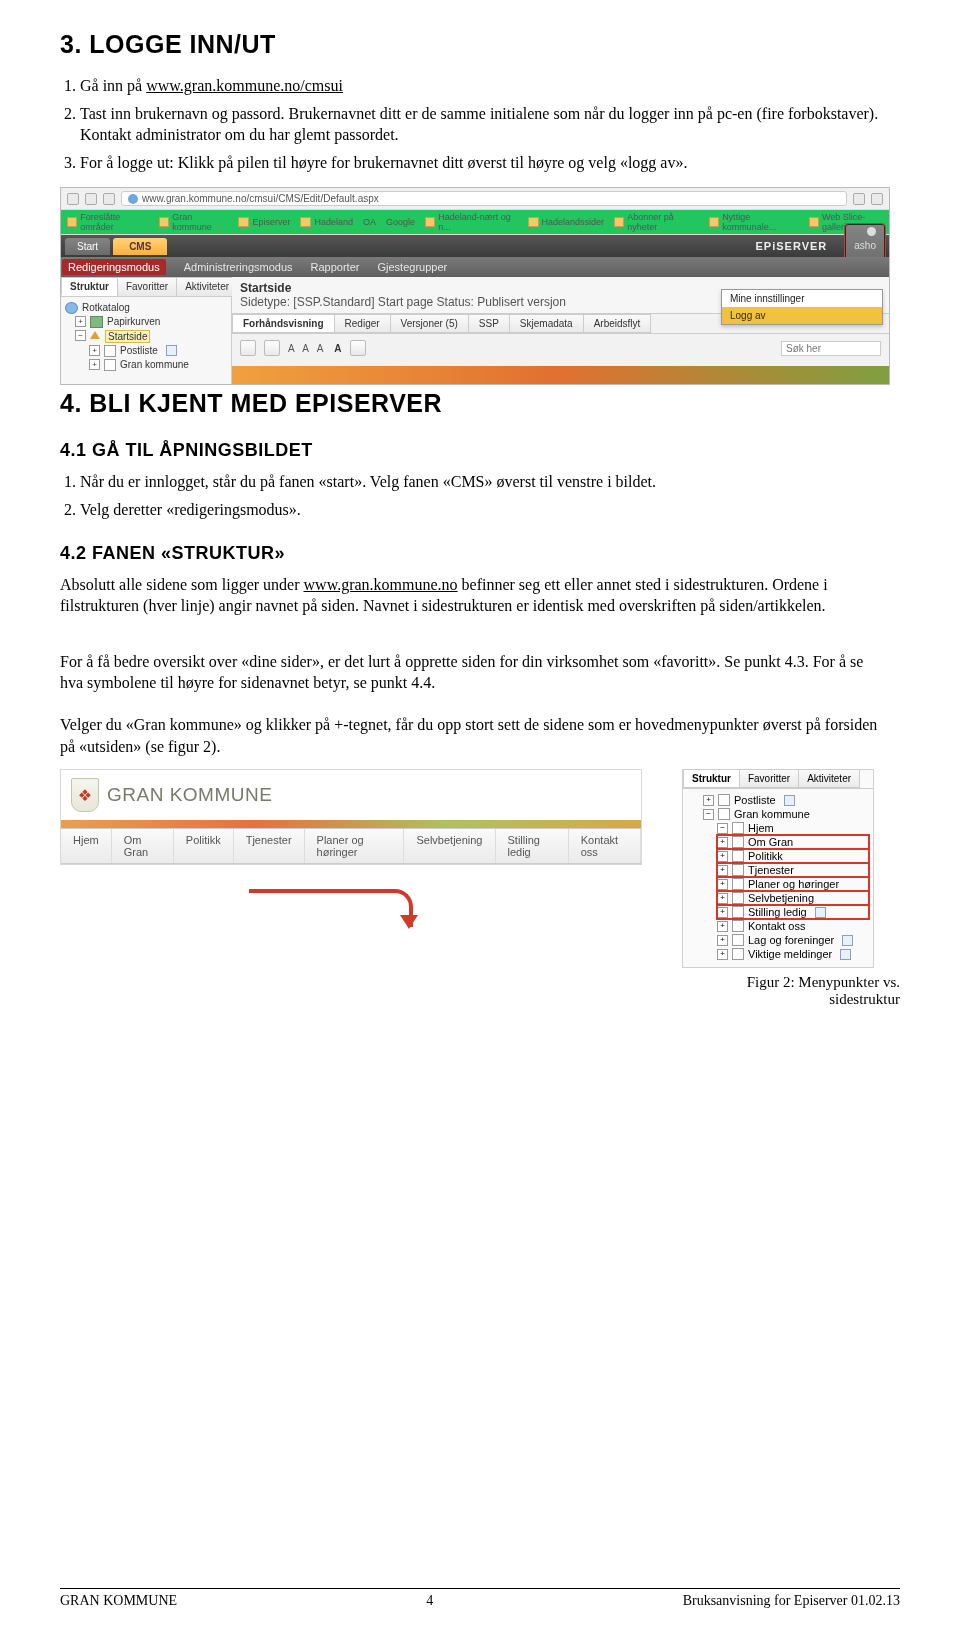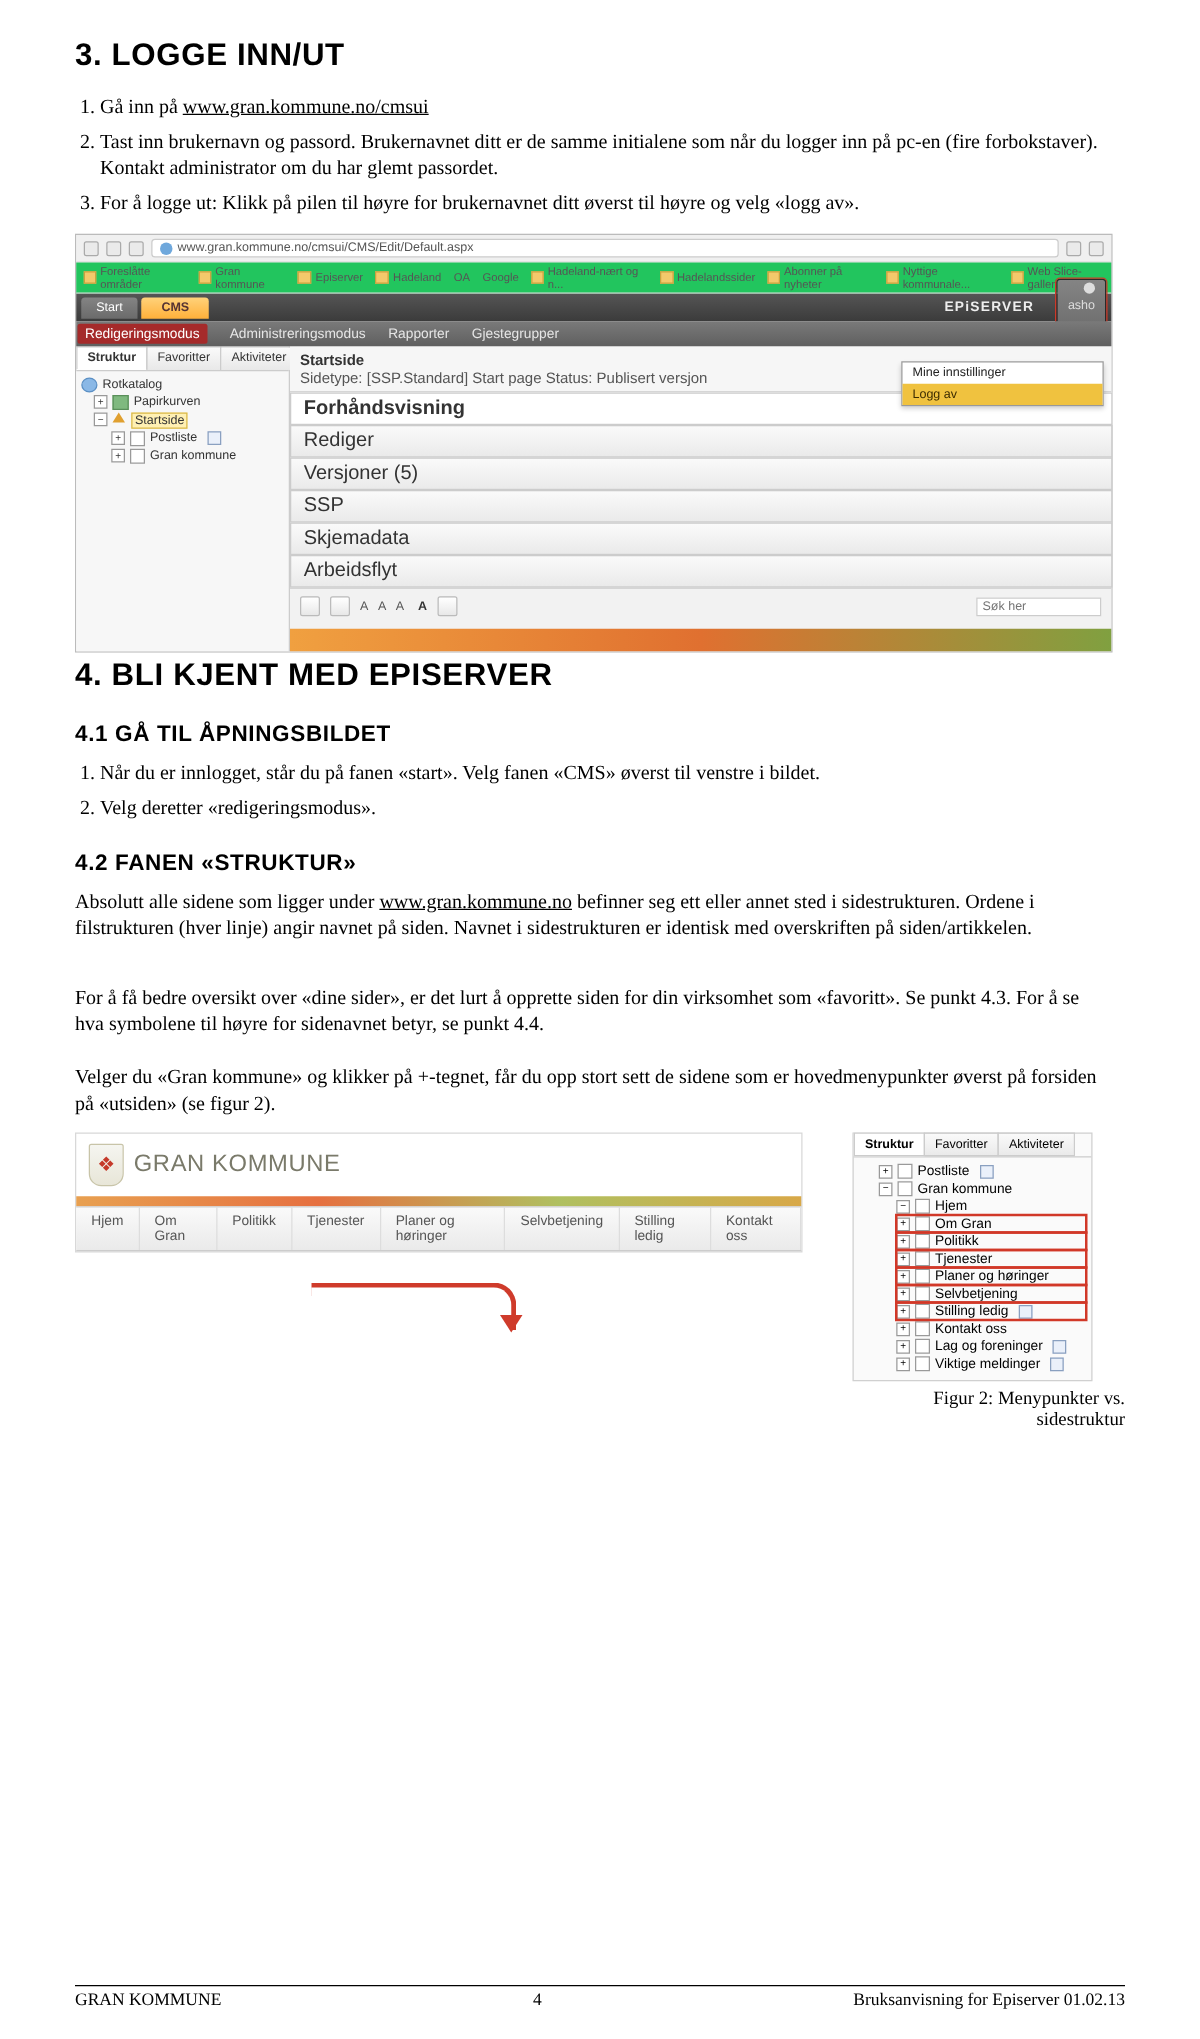--- a/index.html
+++ b/index.html
@@ -120,21 +120,21 @@
   .ss1-tree-item{display:flex;align-items:flex-start;gap:4px;padding:1px 0;}
   .ss1-plus{width:9px;height:9px;border:1px solid #999;display:inline-flex;align-items:center;justify-content:center;background:#fff;font-size:8px;line-height:8px;}
   .ss1-ico{width:11px;height:10px;display:inline-block;}
   .ico-globe{background:#8ab8e6;border-radius:50%;border:1px solid #5a8fc4;}
   .ico-bin{background:#7fb97f;border:1px solid #5a8f5a;}
   .ico-home{width:0;height:0;border-left:5px solid transparent;border-right:5px solid transparent;border-bottom:8px solid #e0a030;display:inline-block;}
   .ss1-sel{background:#fff0b3;border:1px solid #d9b84a;padding:0 2px;}
   .ss1-right{flex:1;background:#f2f2f2;}
   .ss1-r-head{padding:4px 8px;border-bottom:1px solid #ccc;background:#f6f6f6;}
   .ss1-r-head .title{font-weight:bold;font-size:12px;}
-  .ss1-r-tabs{display:flex;border-bottom:1px solid #ccc;font-size:16px;flex-direction:column;}
+  .ss1-r-tabs{display:flex;border-bottom:1px solid #ccc;font-size:10px;}
   .ss1-rt{padding:3px 10px;border:1px solid #ccc;background:linear-gradient(#fafafa,#eaeaea);margin-right:-1px;}
   .ss1-rt.active{background:#fff;font-weight:bold;}
   .ss1-content{padding:6px 8px;display:flex;align-items:center;}
   .ss1-toolbar{display:flex;align-items:center;gap:8px;}
   .ss1-btn{width:14px;height:14px;border:1px solid #bbb;border-radius:2px;background:linear-gradient(#fff,#e8e8e8);display:inline-block;}
   .ss1-search{margin-left:auto;display:flex;align-items:center;gap:4px;}
   .ss1-search input{border:1px solid #ccc;width:90px;padding:1px 4px;font-size:10px;}
   .ss1-banner{height:18px;background:linear-gradient(90deg,#f0a040,#e07030,#80a040);margin-top:4px;}
 
   

